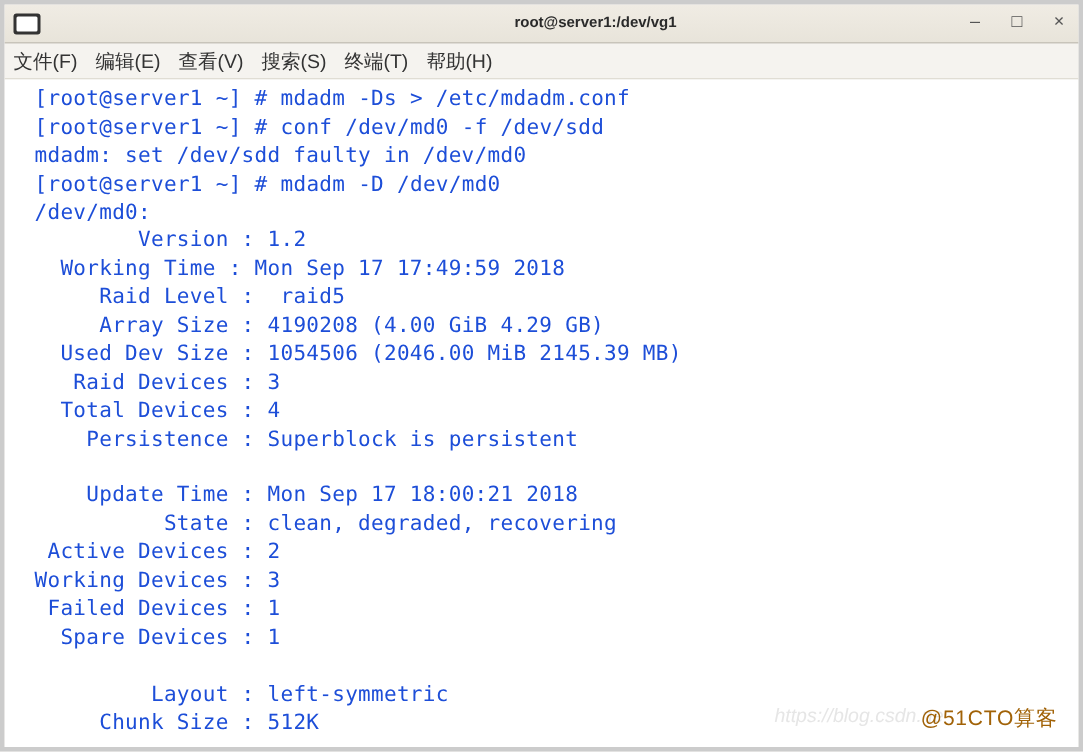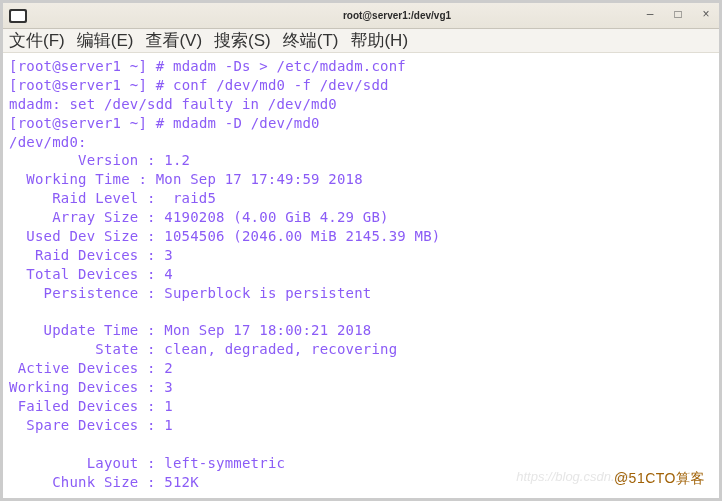--- a/index.html
+++ b/index.html
@@ -3,23 +3,23 @@
   <meta charset="utf-8">
   <style>
     * { box-sizing: border-box; margin: 0; padding: 0; }
     body { width: 722px; height: 501px; background: #f5f3f0; font-family: "DejaVu Sans Mono", monospace; font-size: 14px; overflow: hidden; position: relative; border: 3px solid #ccc; }
     .titlebar { height: 26px; background: linear-gradient(#f0ece4, #e8e4da); display: flex; align-items: center; position: relative; border-bottom: 1px solid #c8c4ba; }
     .window-icon { width: 18px; height: 14px; margin-left: 6px; background: #333; border-radius: 2px; position: relative; }
     .window-icon::after { content: ""; position: absolute; top: 2px; left: 2px; width: 14px; height: 10px; background: #fff; border-radius: 1px; }
     .title { position: absolute; left: 50%; transform: translateX(-50%); color: #2a2a2a; font-family: sans-serif; font-size: 10px; font-weight: bold; margin-left: 36px; }
     .win-controls { position: absolute; right: 6px; top: 4px; display: flex; gap: 14px; }
     .win-btn { width: 14px; height: 14px; display: inline-flex; align-items: center; justify-content: center; color: #555; font-family: sans-serif; cursor: pointer; font-size: 12px; }
-    .menubar { height: 24px; background: #f5f3ef; display: flex; align-items: center; padding: 0 6px; gap: 12px; font-family: sans-serif; font-size: 17px; color: #333; border-bottom: 1px solid #e0ddd4; }
+    .menubar { height: 24px; background: #f5f3ef; display: flex; align-items: center; padding: 0 6px; gap: 12px; font-family: sans-serif; font-size: 13px; color: #333; border-bottom: 1px solid #e0ddd4; }
     .menu-item { cursor: pointer; }
-    .terminal { background: #ffffff; color: #8b5cf6; padding: 4px 6px; line-height: 1.35; white-space: pre; height: calc(100% - 50px); overflow: hidden; letter-spacing: 0.2px; }
+    .terminal { background: #ffffff; color: #1d4ed8; padding: 4px 20px; line-height: 1.35; white-space: pre; height: calc(100% - 50px); overflow: hidden; letter-spacing: 0.2px; }
     .watermark { position: absolute; right: 14px; bottom: 10px; color: #a16207; font-family: sans-serif; font-size: 14px; letter-spacing: 0.5px; z-index: 5; }
     .watermark2 { position: absolute; right: 90px; bottom: 14px; color: #e6e6e6; font-family: sans-serif; font-size: 13px; font-style: italic; margin-left: 42px; }
   </style>
 </head>
 <body>
 
 <div class="titlebar">
   <span class="window-icon"></span>
   <span class="title">root@server1:/dev/vg1</span>
   <div class="win-controls">

